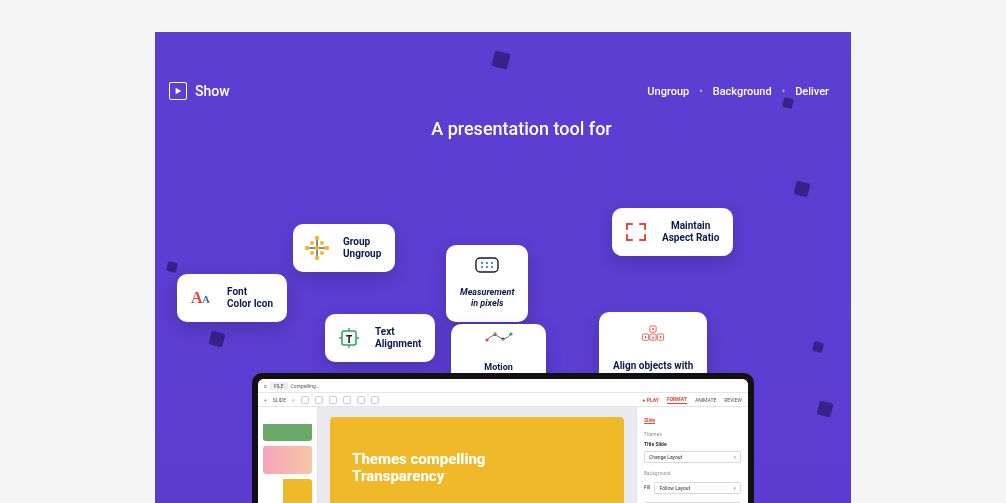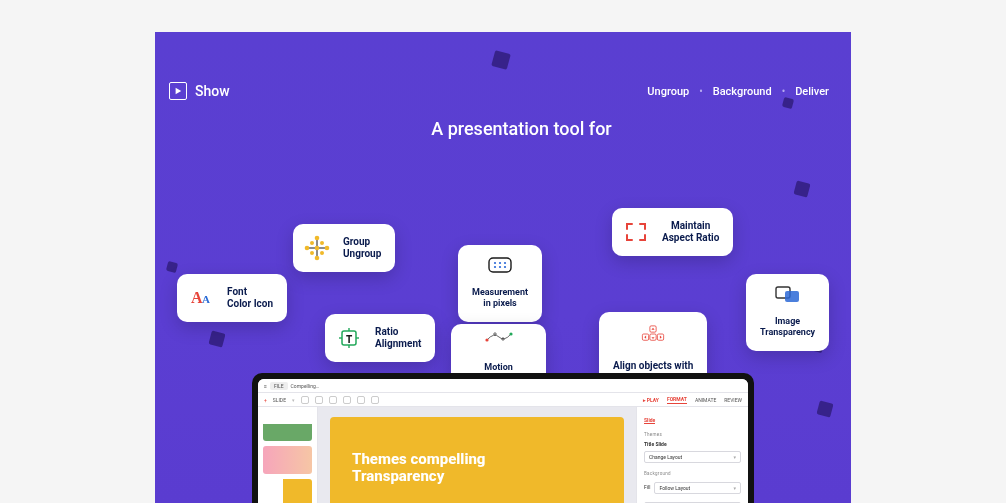--- a/index.html
+++ b/index.html
@@ -150,21 +150,21 @@
         <circle cx="8" cy="8" r="2" fill="#f0b92a"></circle>
           <circle cx="18" cy="8" r="2" fill="#f0b92a"></circle>
         <circle cx="8" cy="18" r="2" fill="#f0b92a"></circle>
           <circle cx="18" cy="18" r="2" fill="#f0b92a"></circle>
       </svg>
     </span>
     <span class="txt">Group
 Ungroup</span>
   </div>
 
-  <div class="card col" style="left:303px; top:213px;">
+  <div class="card col" style="left:291px; top:213px;font-style:italic;">
     <span class="ico">
       <svg width="30" height="18" viewBox="0 0 30 18">
         <rect x="4" y="2" width="22" height="14" rx="4" fill="none" stroke="#1a1a1a" stroke-width="1.4"></rect>
         <circle cx="10" cy="7" r="1.1" fill="#2b68d6"></circle>
           <circle cx="15" cy="7" r="1.1" fill="#2b68d6"></circle>
           <circle cx="20" cy="7" r="1.1" fill="#2b68d6"></circle>
         <circle cx="10" cy="11" r="1.1" fill="#2b68d6"></circle>
           <circle cx="15" cy="11" r="1.1" fill="#2b68d6"></circle>
           <circle cx="20" cy="11" r="1.1" fill="#2b68d6"></circle>
       </svg>
@@ -176,43 +176,33 @@
   <div class="card" style="left:457px; top:176px;text-align:center;">
     <span class="ico">
       <svg width="26" height="26" viewBox="0 0 26 26">
         <path d="M4 10 V5 H9 M17 5 H22 V10 M22 16 V21 H17 M9 21 H4 V16" fill="none" stroke="#e7443a" stroke-width="2" stroke-linecap="round"></path>
       </svg>
     </span>
     <span class="txt">Maintain
 Aspect Ratio</span>
   </div>
 
-  <div class="card col" style="left:591px; top:242px;">
-    <span class="ico">
-      <svg width="30" height="20" viewBox="0 0 30 20">
-        <rect x="3" y="3" width="14" height="11" rx="2" fill="none" stroke="#333" stroke-width="1.4"></rect>
-        <rect x="12" y="7" width="14" height="11" rx="2" fill="#2b68d6" opacity="0.85"></rect>
-      </svg>
-    </span>
-    <span class="txt" style="font-size:9px;">Image
-Transparency</span>
-  </div>
 
   <div class="card" style="left:170px; top:282px;">
     <span class="ico">
       <svg width="26" height="26" viewBox="0 0 26 26">
         <rect x="6" y="6" width="14" height="14" rx="2" fill="none" stroke="#22a85a" stroke-width="1.5"></rect>
         <text x="10" y="18" font-size="10" font-weight="800" fill="#1a1a1a">T</text>
         <line x1="13" y1="3" x2="13" y2="6" stroke="#22a85a" stroke-width="1.4"></line>
         <line x1="13" y1="20" x2="13" y2="23" stroke="#22a85a" stroke-width="1.4"></line>
         <line x1="3" y1="13" x2="6" y2="13" stroke="#22a85a" stroke-width="1.4"></line>
         <line x1="20" y1="13" x2="23" y2="13" stroke="#22a85a" stroke-width="1.4"></line>
       </svg>
     </span>
-    <span class="txt">Ratio
+    <span class="txt">Text
 Alignment</span>
   </div>
 
   <div class="card col" style="left:296px; top:292px; padding-top:0;">
     <span class="ico" style="height:26px;">
       <svg width="60" height="24" viewBox="0 0 60 24">
         <path d="M6 18 Q20 2 30 12 T54 6" fill="none" stroke="#1a1a1a" stroke-width="1.3"></path>
         <circle cx="6" cy="18" r="3.2" fill="#e7443a"></circle>
         <circle cx="22" cy="6" r="2.4" fill="none" stroke="#1a1a1a" stroke-width="1.3"></circle>
         <circle cx="38" cy="16" r="2.4" fill="none" stroke="#1a1a1a" stroke-width="1.3"></circle>

